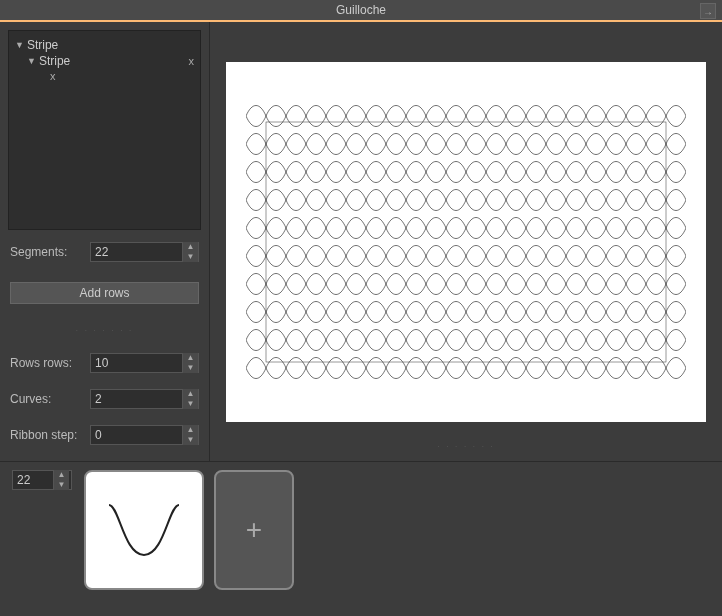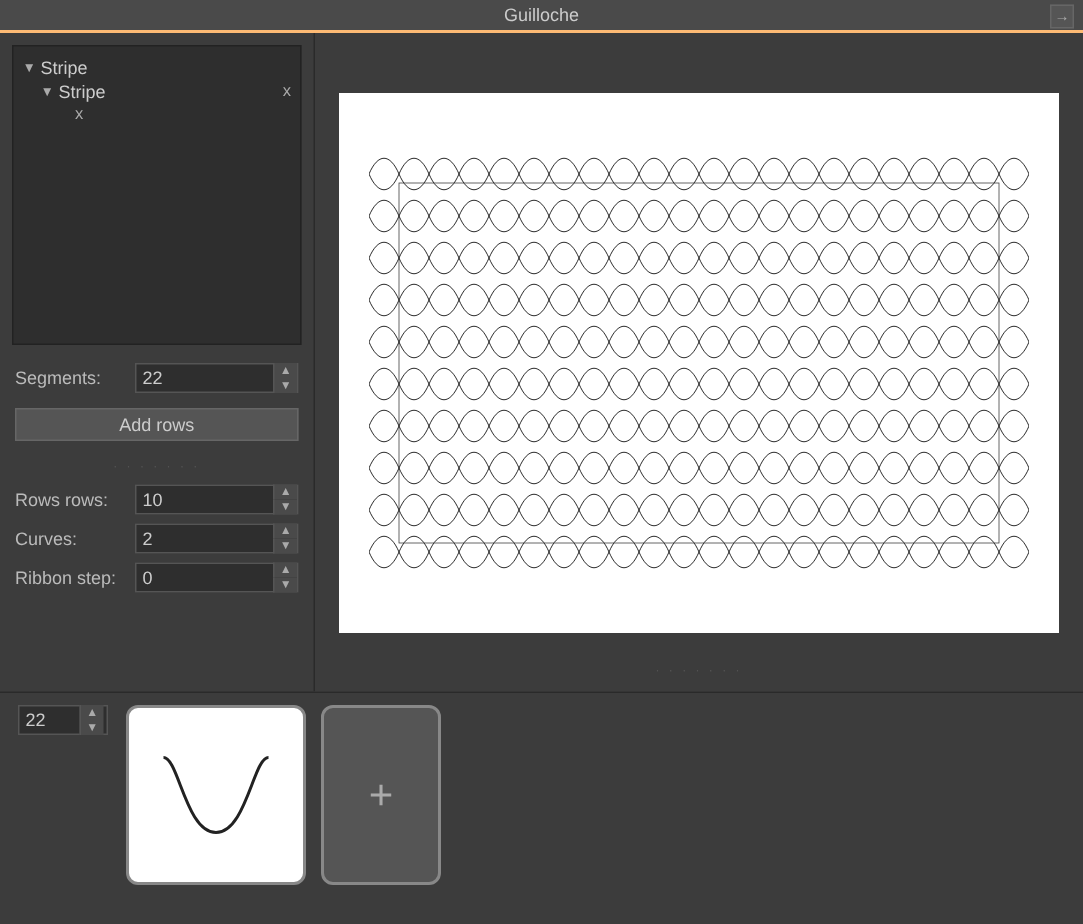--- a/index.html
+++ b/index.html
@@ -93,21 +93,21 @@
     }
     .tree-item.level-0 { padding-left: 2px; }
     .tree-item.level-1 { padding-left: 14px; }
     .tree-item.level-2 { padding-left: 28px; }
 
     
     #controls-area {
       padding: 6px 10px;
       display: flex;
       flex-direction: column;
-      gap: 4px;
+      gap: 14px;
     }
 
     .control-row {
       display: flex;
       align-items: center;
       margin-bottom: 2px;
     }
     .control-label {
       color: #bbb;
       min-width: 80px;

